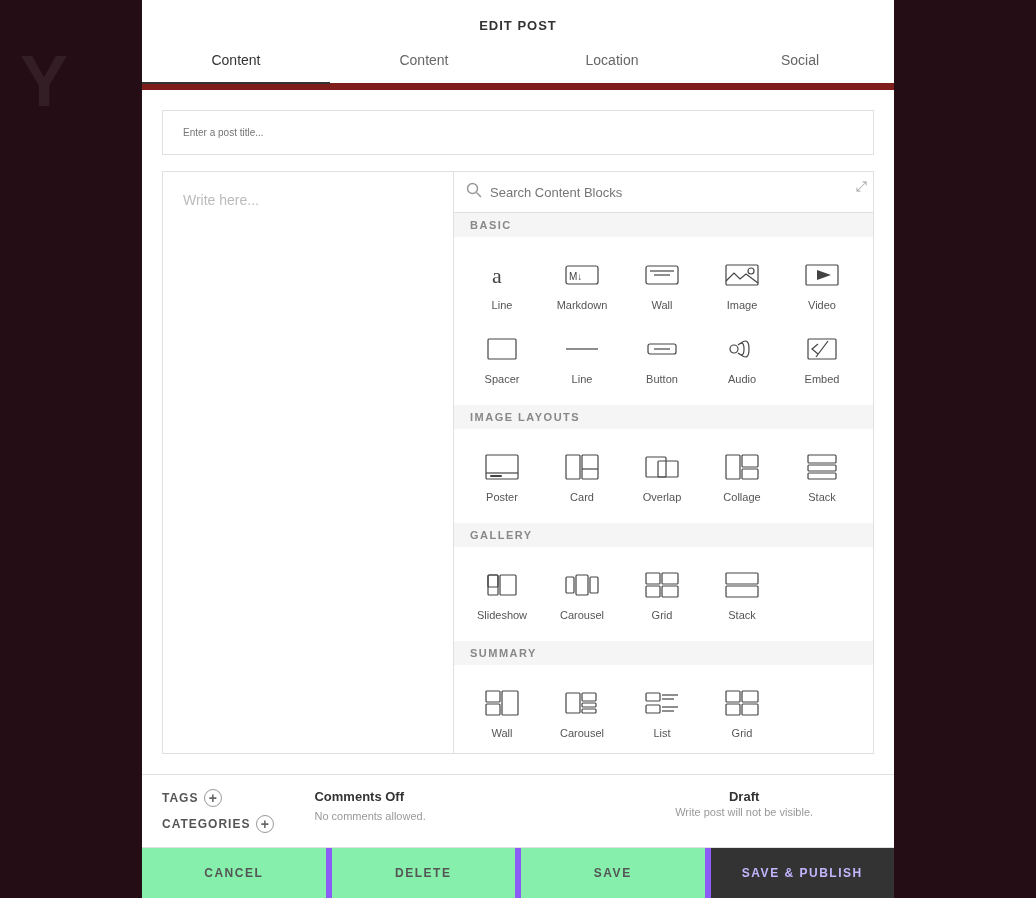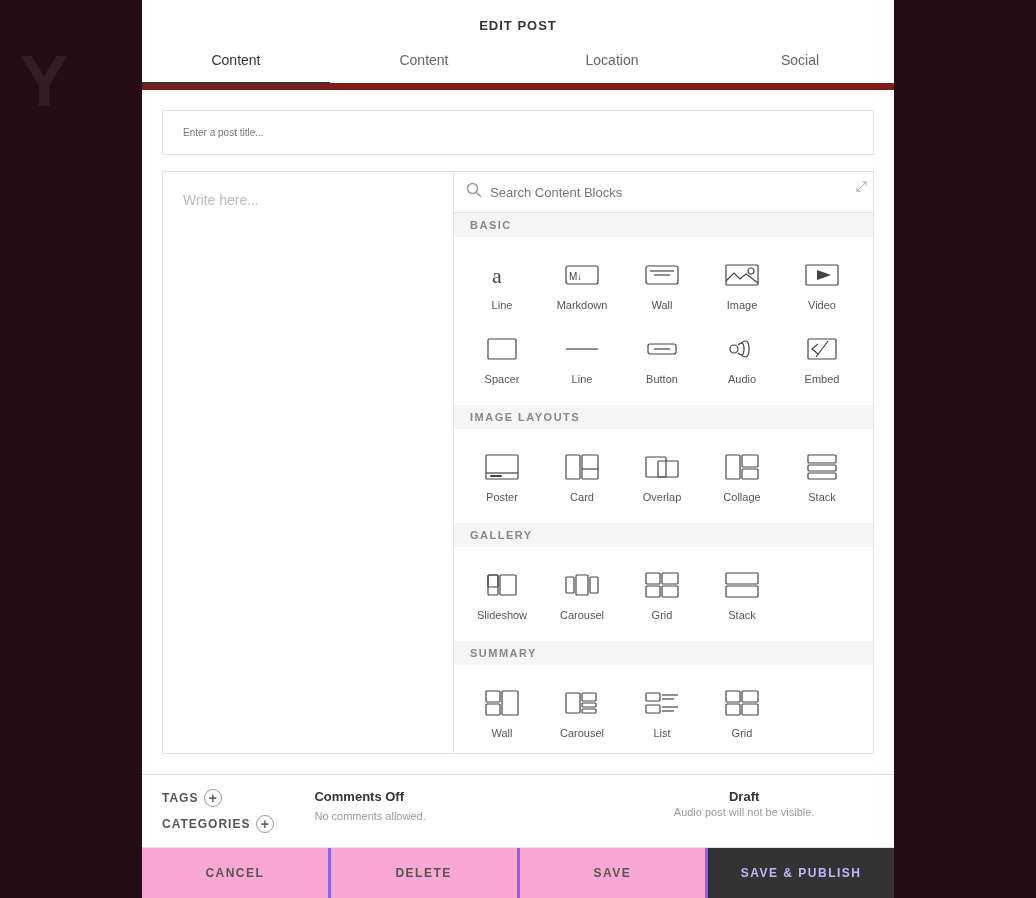--- a/index.html
+++ b/index.html
@@ -300,22 +300,22 @@
     .footer-btn {
       flex: 1;
       padding: 18px 0;
       text-align: center;
       font-size: 12px;
       font-weight: 700;
       letter-spacing: 1.5px;
       text-transform: uppercase;
       cursor: pointer;
       border: none;
-      background: #f9a8d4;
-      border-right: 3px solid #8b5cf6;
+      background: #86efac;
+      border-right: 6px solid #8b5cf6;
       color: #555;
     }
 
     .footer-btn:last-child {
       border-right: none;
     }
 
     .footer-btn.save-publish {
       background: #333;
       color: #c4b5fd;
@@ -648,21 +648,21 @@
           </div>
         </div>
 
         <div class="footer-comments">
           <div class="meta-title">Comments Off</div>
           <div class="meta-sub">No comments allowed.</div>
         </div>
 
         <div class="footer-draft">
           <div class="meta-title">Draft</div>
-          <div class="meta-sub">Audio post will not be visible.</div>
+          <div class="meta-sub">Write post will not be visible.</div>
         </div>
       </div>
 
       <div class="footer-actions">
         <button class="footer-btn">CANCEL</button>
         <button class="footer-btn">DELETE</button>
         <button class="footer-btn">SAVE</button>
         <button class="footer-btn save-publish">SAVE &amp; PUBLISH</button>
       </div>
     </div>

